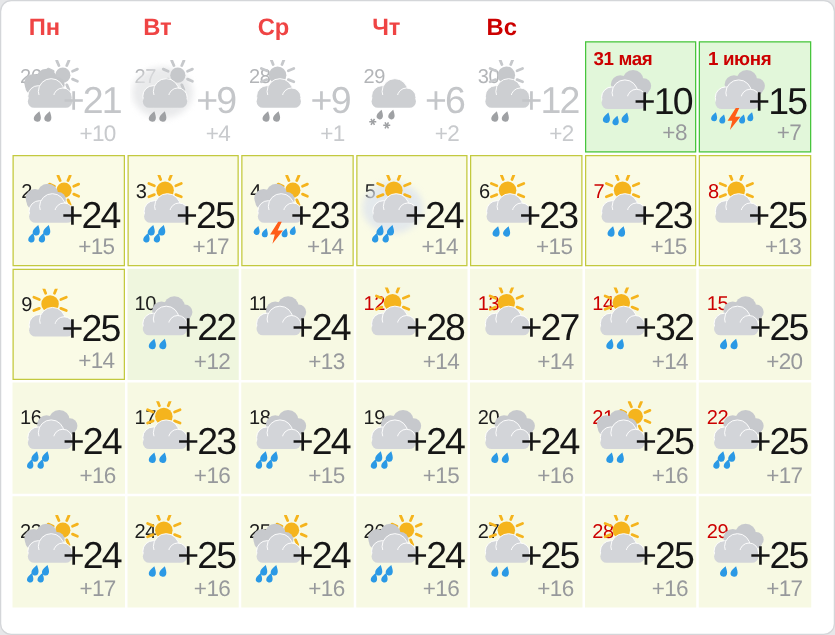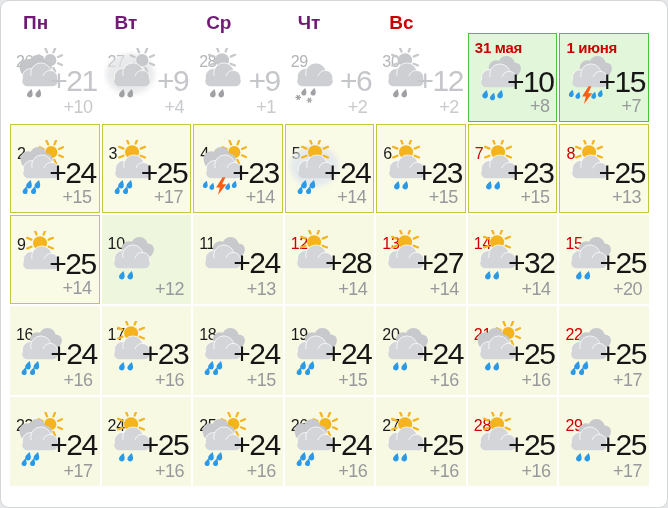--- a/index.html
+++ b/index.html
@@ -23,21 +23,21 @@
     gap:2px;
     width:639px;
     margin-left:9px;
   }
   .hgrid{margin-top:6px;}
   .head{
     height:26px;
     padding:5px 0 0 13px;
     font-size:19px;
     font-weight:700;
-    color:#701a75;
+    color:#ef4444;
     box-sizing:border-box;
   }
   .head.weekend{color:#cc0000;}
   .cell{
     position:relative;
     height:89px;
     box-sizing:border-box;
     background:#f7f9e3;
   }
   .cell .num{
@@ -580,20 +580,21 @@
             </g>
             <g fill="#d3d5d9" stroke="#ffffff" stroke-width="0.8">
               <circle cx="20" cy="31" r="9"></circle>
               <circle cx="31" cy="27" r="11"></circle>
               <circle cx="41" cy="32" r="8"></circle>
             </g>
             <rect x="11" y="30" width="38" height="11" rx="5.5" fill="#d3d5d9"></rect>
             <path transform="translate(18,43) rotate(16) scale(1)" fill="#2b99e5" d="M3,0 C4.4,2.2 6,4.4 6,6.3 a3,3 0 1 1 -6,0 C0,4.4 1.6,2.2 3,0 Z"></path>
             <path transform="translate(27,43) rotate(16) scale(1)" fill="#2b99e5" d="M3,0 C4.4,2.2 6,4.4 6,6.3 a3,3 0 1 1 -6,0 C0,4.4 1.6,2.2 3,0 Z"></path>
           </svg></span>
+        <div class="tday">+22</div>
         <div class="tnight">+12</div>
       </div>
       <div class="cell">
         <div class="num">11</div>
         <span class="icon"><svg viewBox="0 0 60 60" width="56" height="56">
             <defs>
               <filter id="hz" x="-30%" y="-30%" width="160%" height="160%">
                 <feGaussianBlur stdDeviation="2.6"></feGaussianBlur>
               </filter>
             </defs>

